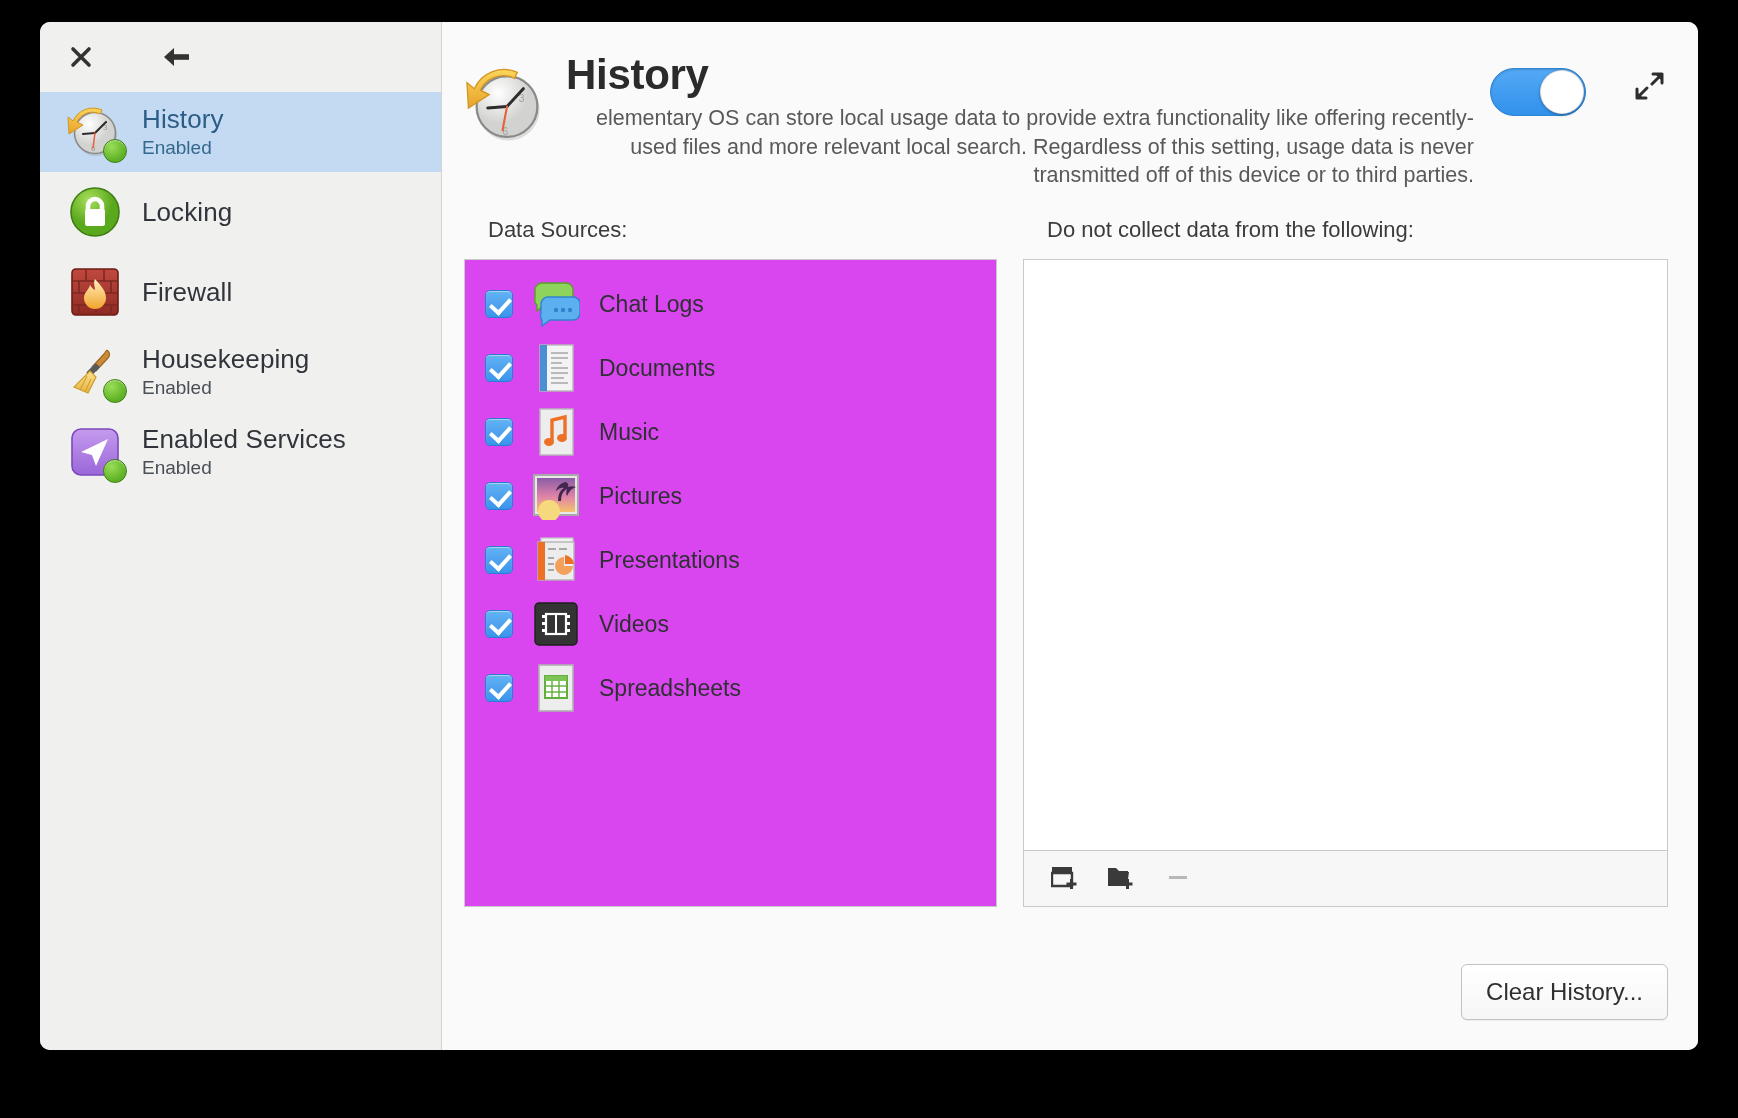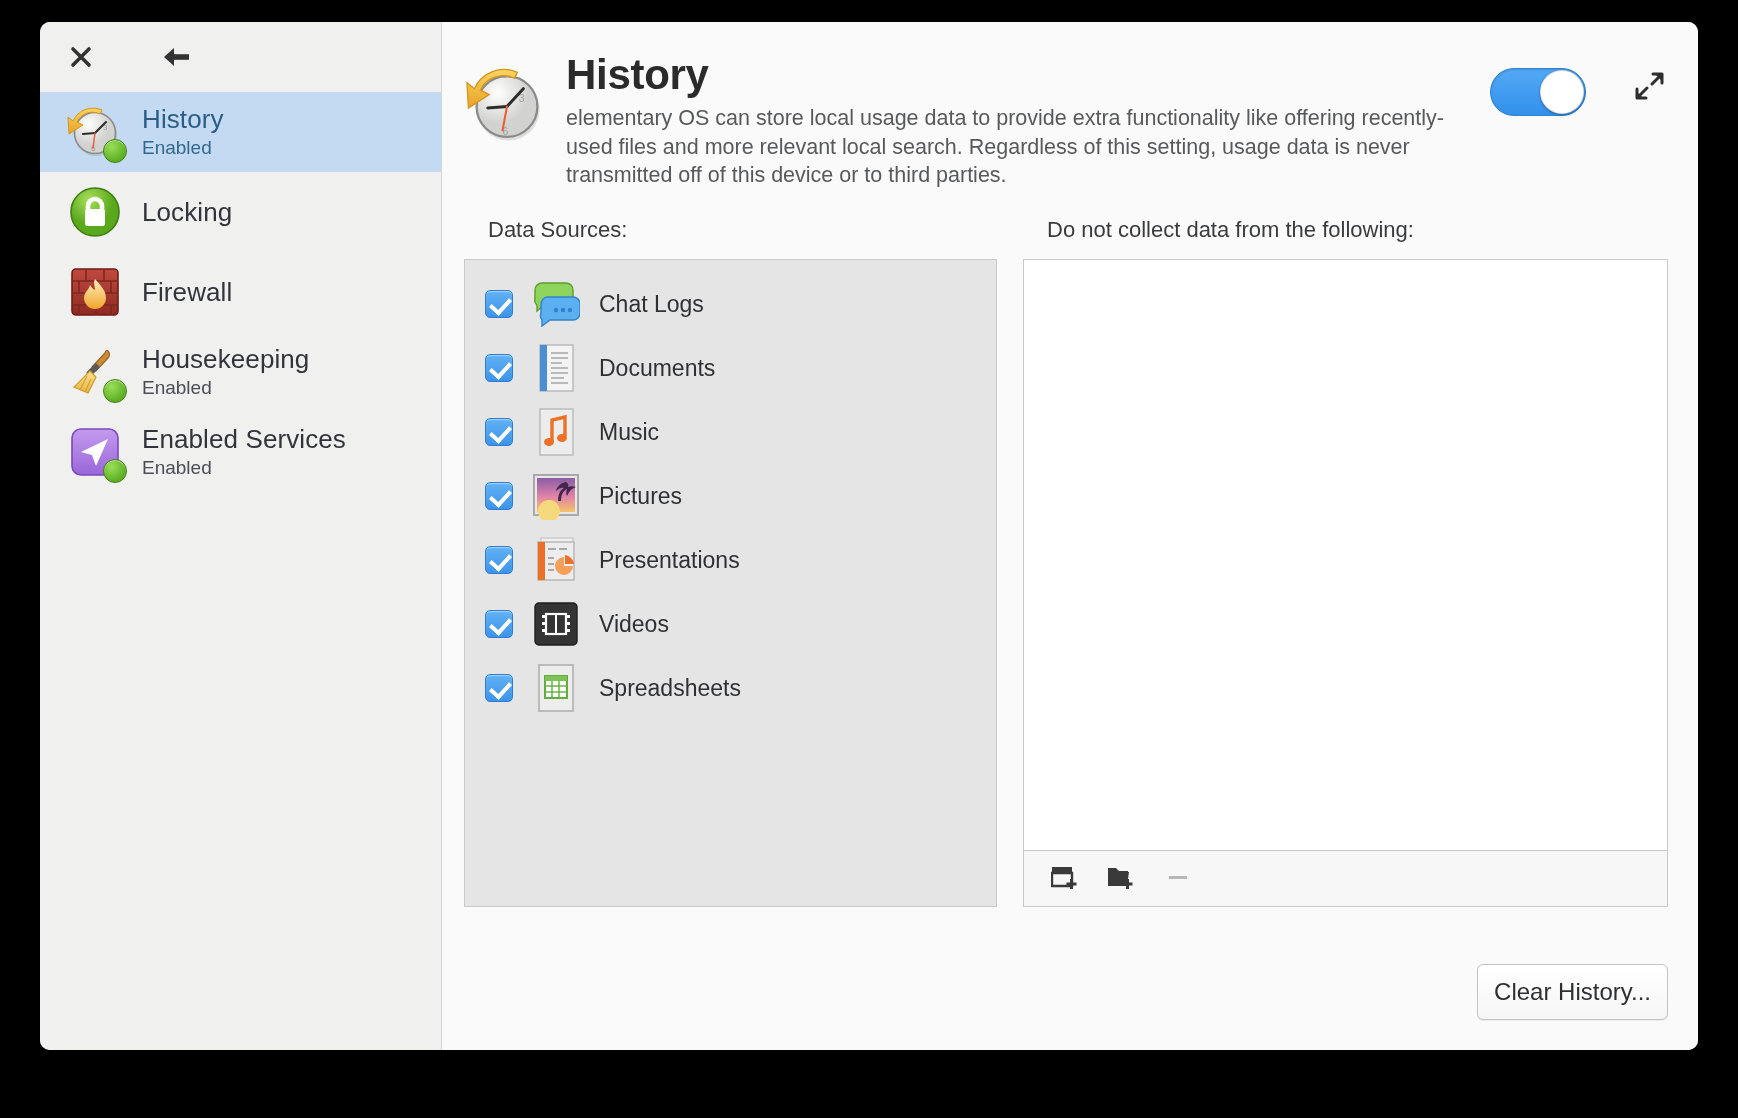--- a/index.html
+++ b/index.html
@@ -102,20 +102,21 @@
     color: #2b2b2b;
     letter-spacing: -0.3px;
     line-height: 1.1;
   }
   .page-desc {
     font-size: 21.5px;
     color: #58595b;
     line-height: 1.32;
     margin-top: 6px;
     max-width: 1010px;
+    text-align: right;
   }
   .head-right {
     display: flex;
     align-items: flex-start;
     gap: 44px;
     padding-top: 20px;
   }
   .toggle {
     width: 96px; height: 48px;
     border-radius: 24px;
@@ -151,21 +152,21 @@
   }
   .col { display: flex; flex-direction: column; min-height: 0; }
   .col-left  { width: 533px; }
   .col-right { flex: 1; }
   .col-label {
     font-size: 22px;
     color: #3a3b3d;
     margin: 0 0 16px 24px;
   }
   .panel {
-    background: #e5e5e5;
+    background: #d946ef;
     border: 1px solid #c9c9c9;
     flex: 1;
     min-height: 0;
     overflow: hidden;
     display: flex;
     flex-direction: column;
   }
   .col-left .panel { height: 648px; flex: none; }
   .col-right .panel { height: 648px; flex: none; }
 
@@ -221,21 +222,21 @@
     display: flex;
     justify-content: flex-end;
   }
   .btn {
     font-family: "Liberation Sans", sans-serif;
     font-size: 24px;
     color: #2e2f31;
     background-image: linear-gradient(#ffffff, #f6f6f6);
     border: 1px solid #c3c3c3;
     border-radius: 6px;
-    padding: 13px 16px;
+    padding: 13px 24px;
     cursor: pointer;
     box-shadow: 0 1px 1px rgba(0,0,0,.06);
   }
 </style>
 </head>
 <body>
 
 <div class="window">
 
   <div class="sidebar">

